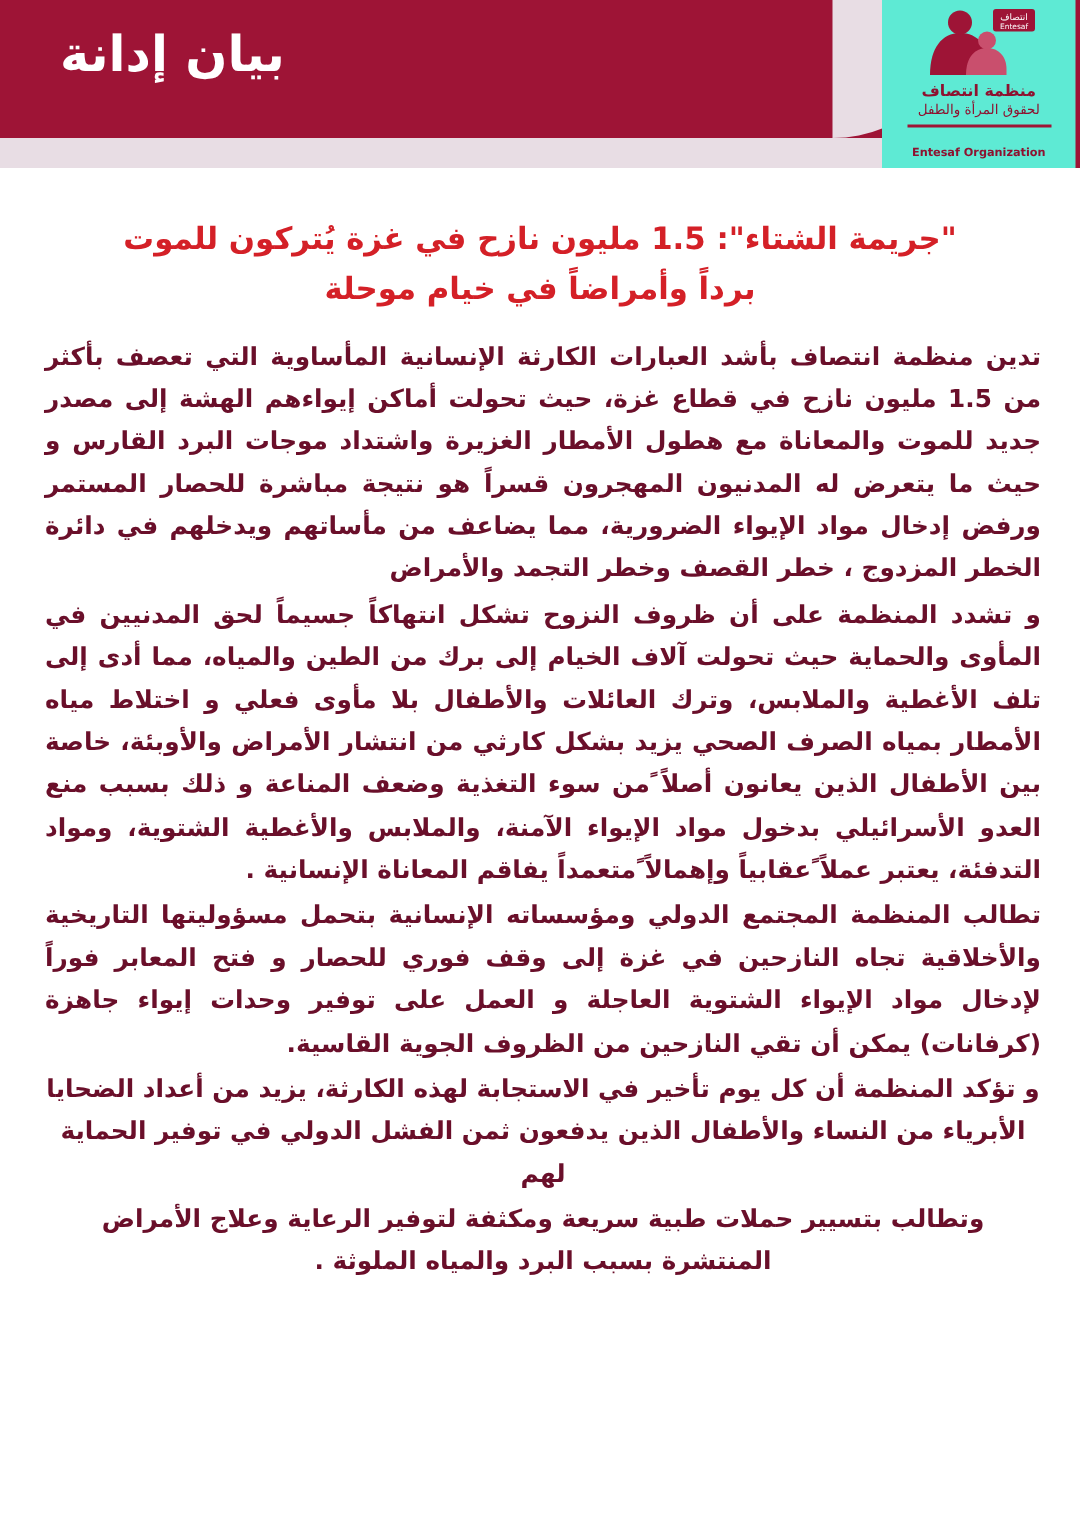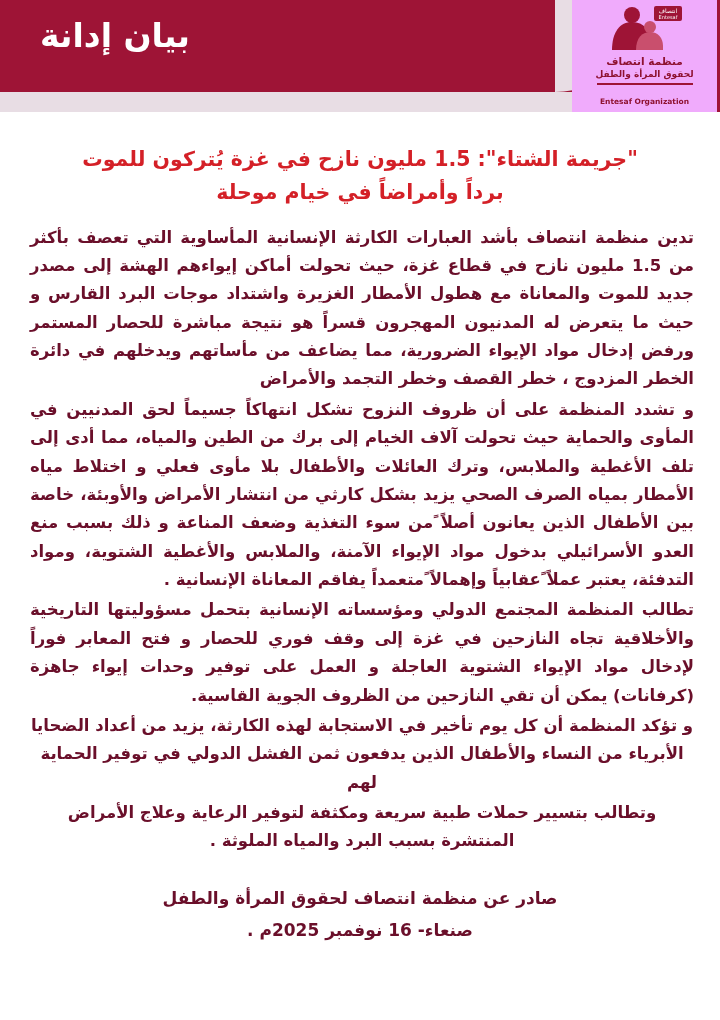--- a/index.html
+++ b/index.html
@@ -70,23 +70,23 @@
     font-size: 33px;
     font-weight: bold;
     letter-spacing: 1px;
     direction: rtl;
   }
   
   .logo-box {
     position: absolute;
     top: 0;
     right: 0;
-    width: 148px;
+    width: 132px;
     height: 112px;
-    background: #f0abfc;
+    background: #5eead4;
     border-right: 3px solid #9e1436;
     border-left: 0;
     box-sizing: border-box;
     text-align: center;
     padding-top: 4px;
   }
   .logo-mark {
     position: relative;
     width: 78px;
     height: 50px;
@@ -175,37 +175,33 @@
         <path d="M6 46 C6 28, 14 18, 26 18 C38 18, 45 27, 45 38 L45 46 Z" fill="#9e1436"></path>
         <circle cx="26" cy="11" r="8" fill="#9e1436"></circle>
         <path d="M30 46 C30 34, 36 28, 44 28 C52 28, 57 34, 57 42 L57 46 Z" fill="#c94f6d"></path>
         <circle cx="44" cy="23" r="6" fill="#c94f6d"></circle>
         <rect x="48" y="2" width="28" height="15" rx="2" fill="#9e1436"></rect>
         <text x="62" y="9" font-size="6" fill="#ffffff" text-anchor="middle" font-family="DejaVu Sans">انتصاف</text>
         <text x="62" y="15" font-size="5" fill="#ffffff" text-anchor="middle" font-family="DejaVu Sans">Entesaf</text>
       </svg>
     </div>
     <div class="logo-arabic">منظمة انتصاف</div>
-    <div class="logo-arabic" style="font-size:9px;font-weight:bold">لحقوق المرأة والطفل</div>
+    <div class="logo-arabic" style="font-size:9px;font-weight:normal">لحقوق المرأة والطفل</div>
     <div class="logo-rule"></div>
     <div class="logo-en">Entesaf Organization</div>
     <div class="logo-en small">for Woman and Child Rights</div>
   </div>
 </div>
 
 <div class="content">
 
   <div class="headline">
     <span>"جريمة الشتاء": 1.5 مليون نازح في غزة يُتركون للموت</span>
     <span class="line2">برداً وأمراضاً في خيام موحلة</span>
   </div>
 
   <p class="para justify-full">تدين منظمة انتصاف بأشد العبارات الكارثة الإنسانية المأساوية التي تعصف بأكثر من 1.5 مليون نازح في قطاع غزة، حيث تحولت أماكن إيواءهم الهشة إلى مصدر جديد للموت والمعاناة مع هطول الأمطار الغزيرة واشتداد موجات البرد القارس و حيث ما يتعرض له المدنيون المهجرون قسراً هو نتيجة مباشرة للحصار المستمر ورفض إدخال مواد الإيواء الضرورية، مما يضاعف من مأساتهم ويدخلهم في دائرة الخطر المزدوج ، خطر القصف وخطر التجمد والأمراض</p>
   <p class="para justify-full">و تشدد المنظمة على أن ظروف النزوح تشكل انتهاكاً جسيماً لحق المدنيين في المأوى والحماية حيث تحولت آلاف الخيام إلى برك من الطين والمياه، مما أدى إلى تلف الأغطية والملابس، وترك العائلات والأطفال بلا مأوى فعلي و  اختلاط مياه الأمطار بمياه الصرف الصحي يزيد بشكل كارثي من انتشار الأمراض والأوبئة، خاصة بين الأطفال الذين يعانون أصلاً  ًمن سوء التغذية وضعف المناعة و ذلك بسبب منع  العدو الأسرائيلي بدخول مواد الإيواء الآمنة، والملابس والأغطية الشتوية، ومواد التدفئة، يعتبر عملاً  ًعقابياً وإهمالاً  ًمتعمداً يفاقم المعاناة الإنسانية .</p>
   <p class="para justify-full">تطالب المنظمة المجتمع الدولي ومؤسساته الإنسانية بتحمل مسؤوليتها التاريخية والأخلاقية تجاه النازحين في غزة إلى وقف فوري للحصار و فتح المعابر فوراً لإدخال مواد الإيواء الشتوية العاجلة و العمل على توفير وحدات إيواء جاهزة (كرفانات) يمكن أن تقي النازحين من الظروف الجوية القاسية.</p>
   <p class="para center">و تؤكد المنظمة أن كل يوم تأخير في الاستجابة لهذه الكارثة، يزيد من أعداد الضحايا الأبرياء من النساء والأطفال الذين يدفعون ثمن الفشل الدولي في توفير الحماية لهم</p>
   <p class="para center">وتطالب بتسيير حملات طبية سريعة ومكثفة لتوفير الرعاية وعلاج الأمراض المنتشرة بسبب البرد والمياه الملوثة .</p>
 
-  <div class="footer">
-    <div>صادر عن منظمة انتصاف لحقوق المرأة والطفل</div>
-    <div>صنعاء-  16 نوفمبر 2025م .</div>
-  </div>
 </div>
 
 </body></html>

